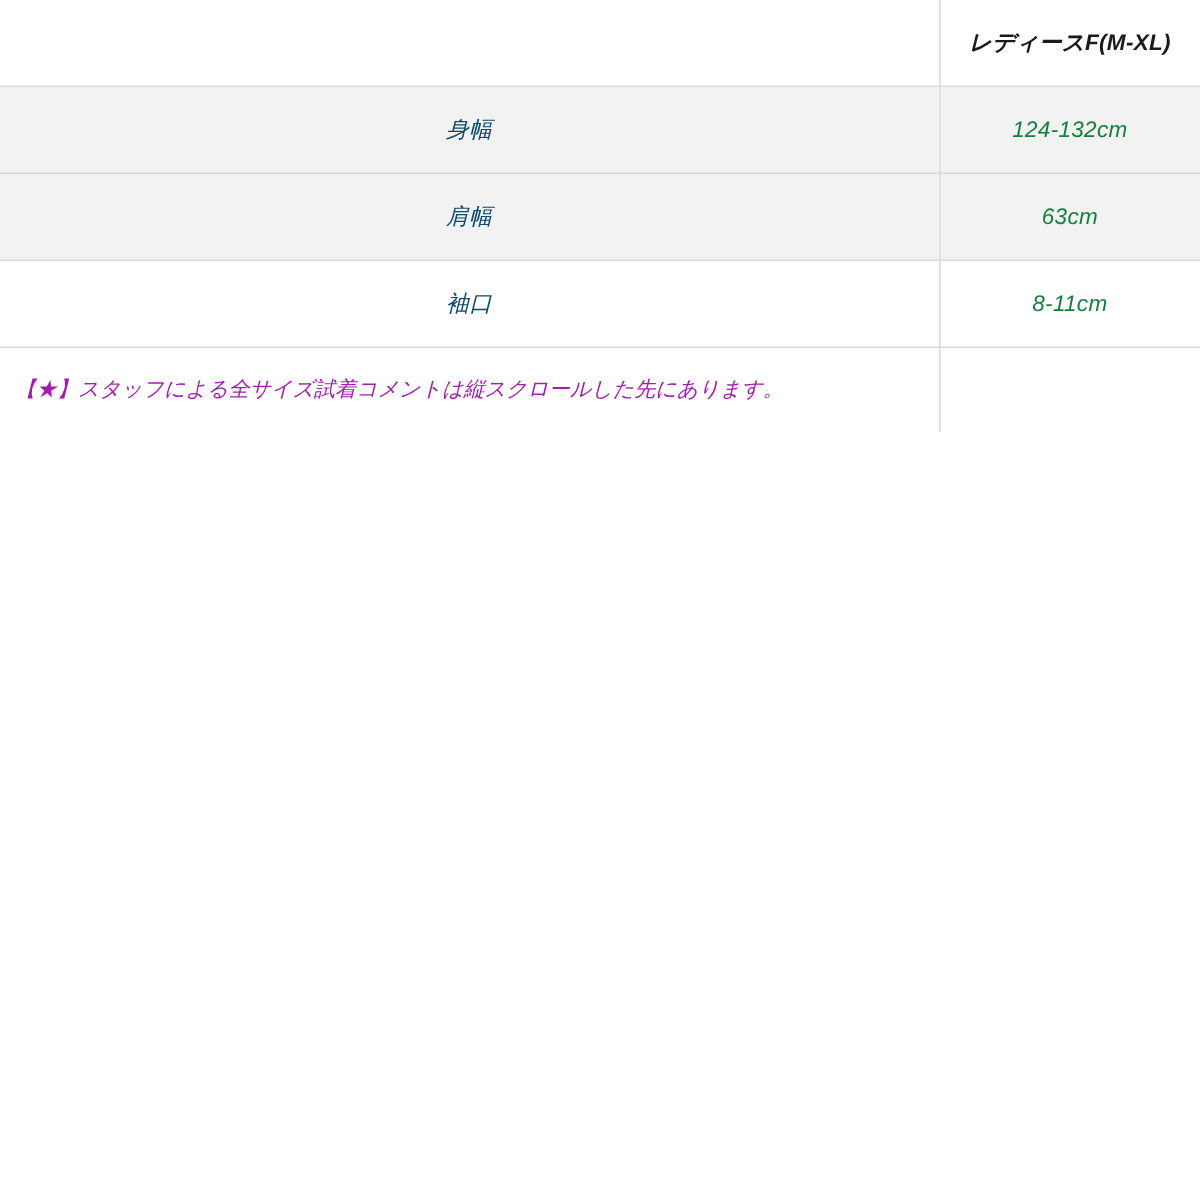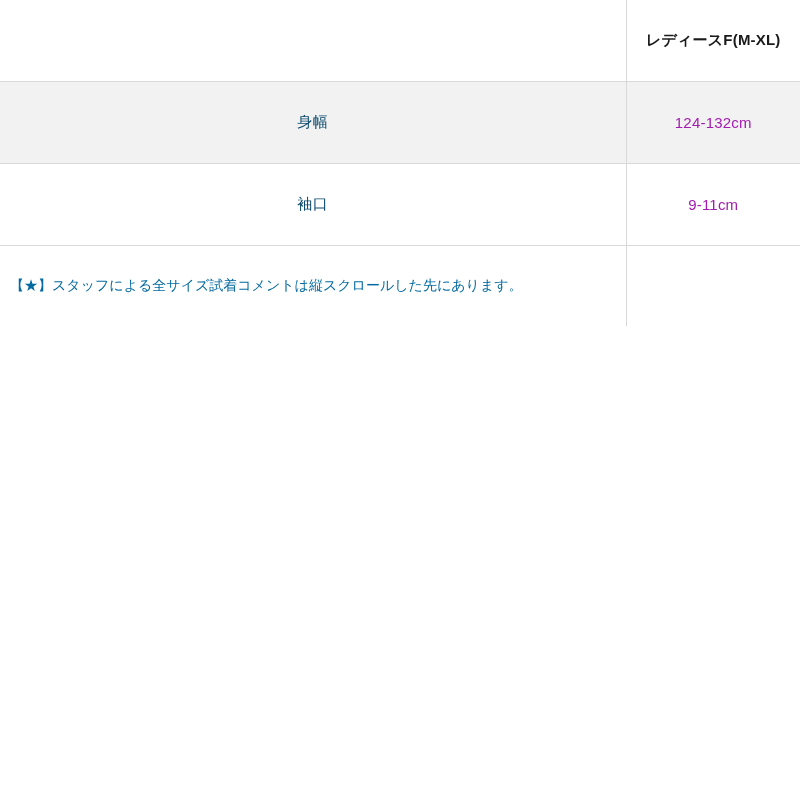--- a/index.html
+++ b/index.html
@@ -24,23 +24,24 @@
     border-collapse: collapse;
     width: 800px;
     table-layout: fixed;
   }
   table.size-table col.c-label { width: 626px; }
   table.size-table col.c-value { width: 174px; }
 
   table.size-table td,
   table.size-table th {
     border: 1px solid #d9d9d9;
-    padding: 16px;
+    padding: 4px;
     margin: 0;
     vertical-align: middle;
+    font-style: italic;
   }
   
   tr.head-row th.head-empty {
     height: 49px;
     background: #ffffff;
     border-left: none;
     border-top: none;
   }
   tr.head-row th.head-size {
     height: 49px;
@@ -58,34 +59,34 @@
     text-align: center;
     font-size: 15px;
     color: #0c4a6e;
     border-left: none;
     letter-spacing: 0.5px;
   }
   tr.data-row td.cell-value {
     height: 49px;
     text-align: center;
     font-size: 15px;
-    color: #a21caf;
+    color: #15803d;
     border-right: none;
     letter-spacing: 0.2px;
   }
   tr.data-row.alt td {
     background: #f2f2f2;
   }
   tr.data-row td {
     background: #ffffff;
   }
   tr.note-row td.note-cell {
     height: 48px;
     font-size: 14px;
-    color: #0369a1;
+    color: #a21caf;
     text-align: left;
     padding-left: 10px;
     background: #ffffff;
     border-left: none;
     border-bottom: none;
   }
   tr.note-row td.note-pad {
     background: #ffffff;
     border: none;
   }
@@ -107,23 +108,27 @@
       <tr class="head-row">
         <th class="head-empty"></th>
         <th class="head-size">レディースF(M-XL)</th>
       </tr>
     </thead>
     <tbody>
       <tr class="data-row alt">
         <td class="cell-label">身幅</td>
         <td class="cell-value">124-132cm</td>
       </tr>
+      <tr class="data-row alt">
+        <td class="cell-label">肩幅</td>
+        <td class="cell-value">63cm</td>
+      </tr>
       <tr class="data-row">
         <td class="cell-label">袖口</td>
-        <td class="cell-value">9-11cm</td>
+        <td class="cell-value">8-11cm</td>
       </tr>
       <tr class="note-row">
         <td class="note-cell">【★】スタッフによる全サイズ試着コメントは縦スクロールした先にあります。</td>
         <td class="note-pad"></td>
       </tr>
     </tbody>
   </table>
   <div class="spacer"></div>
 </div>
 

